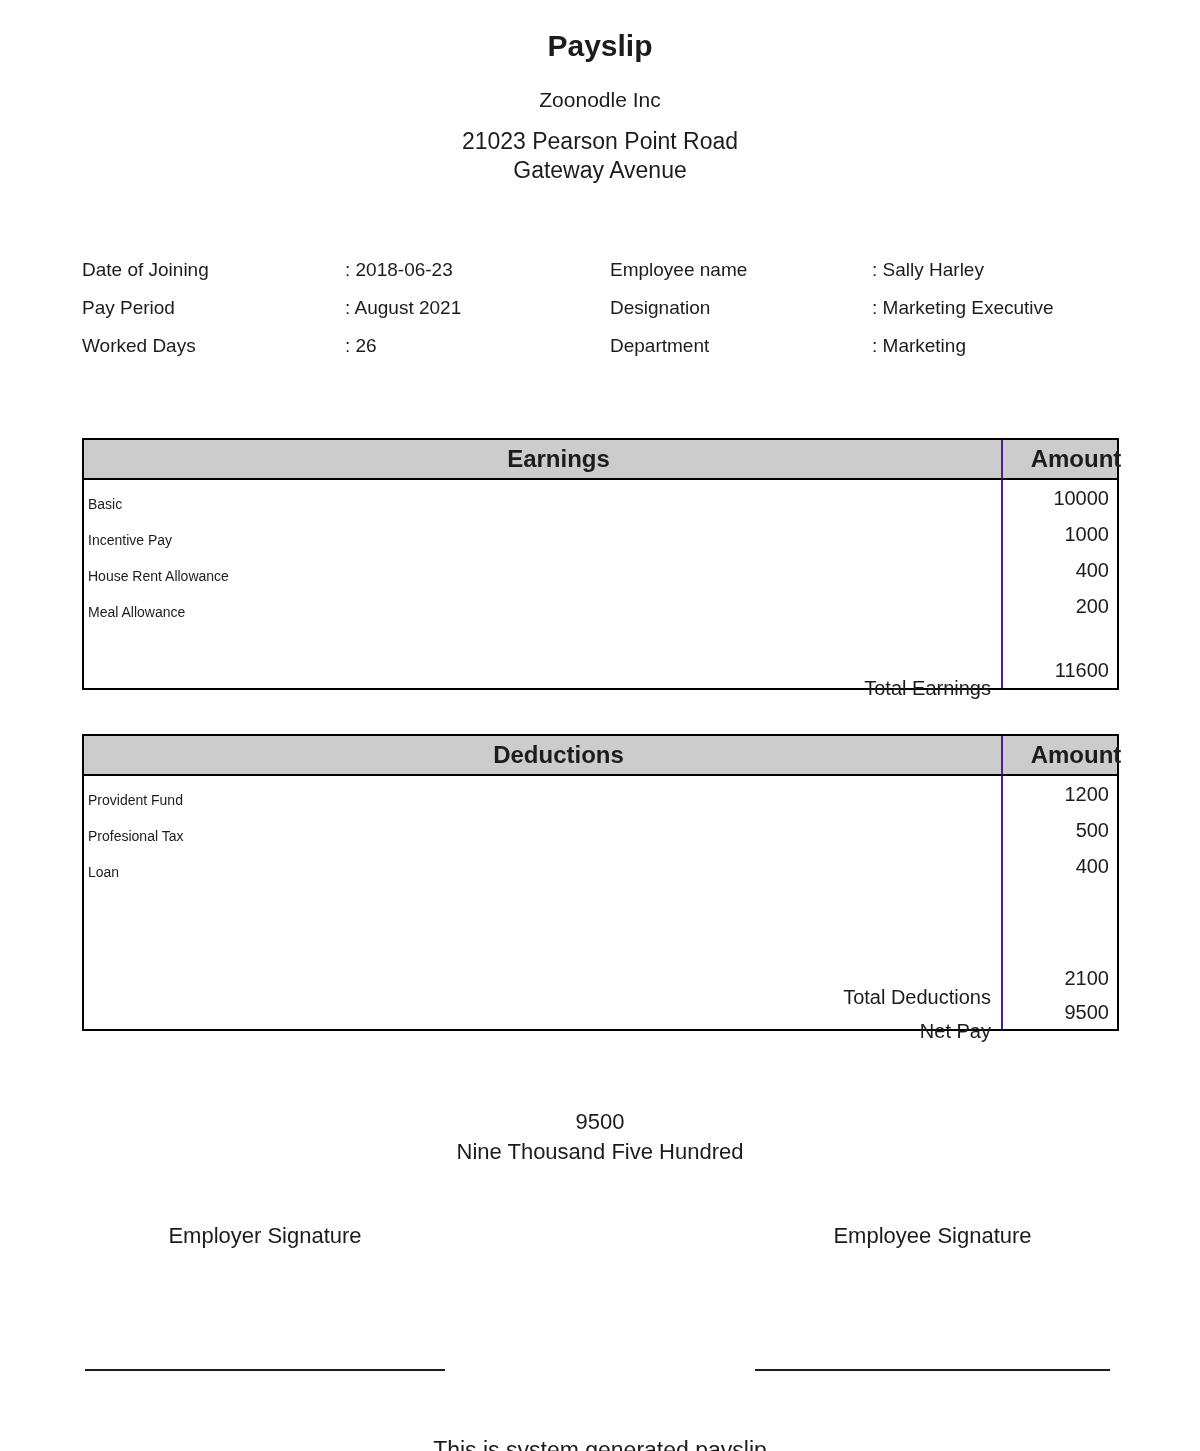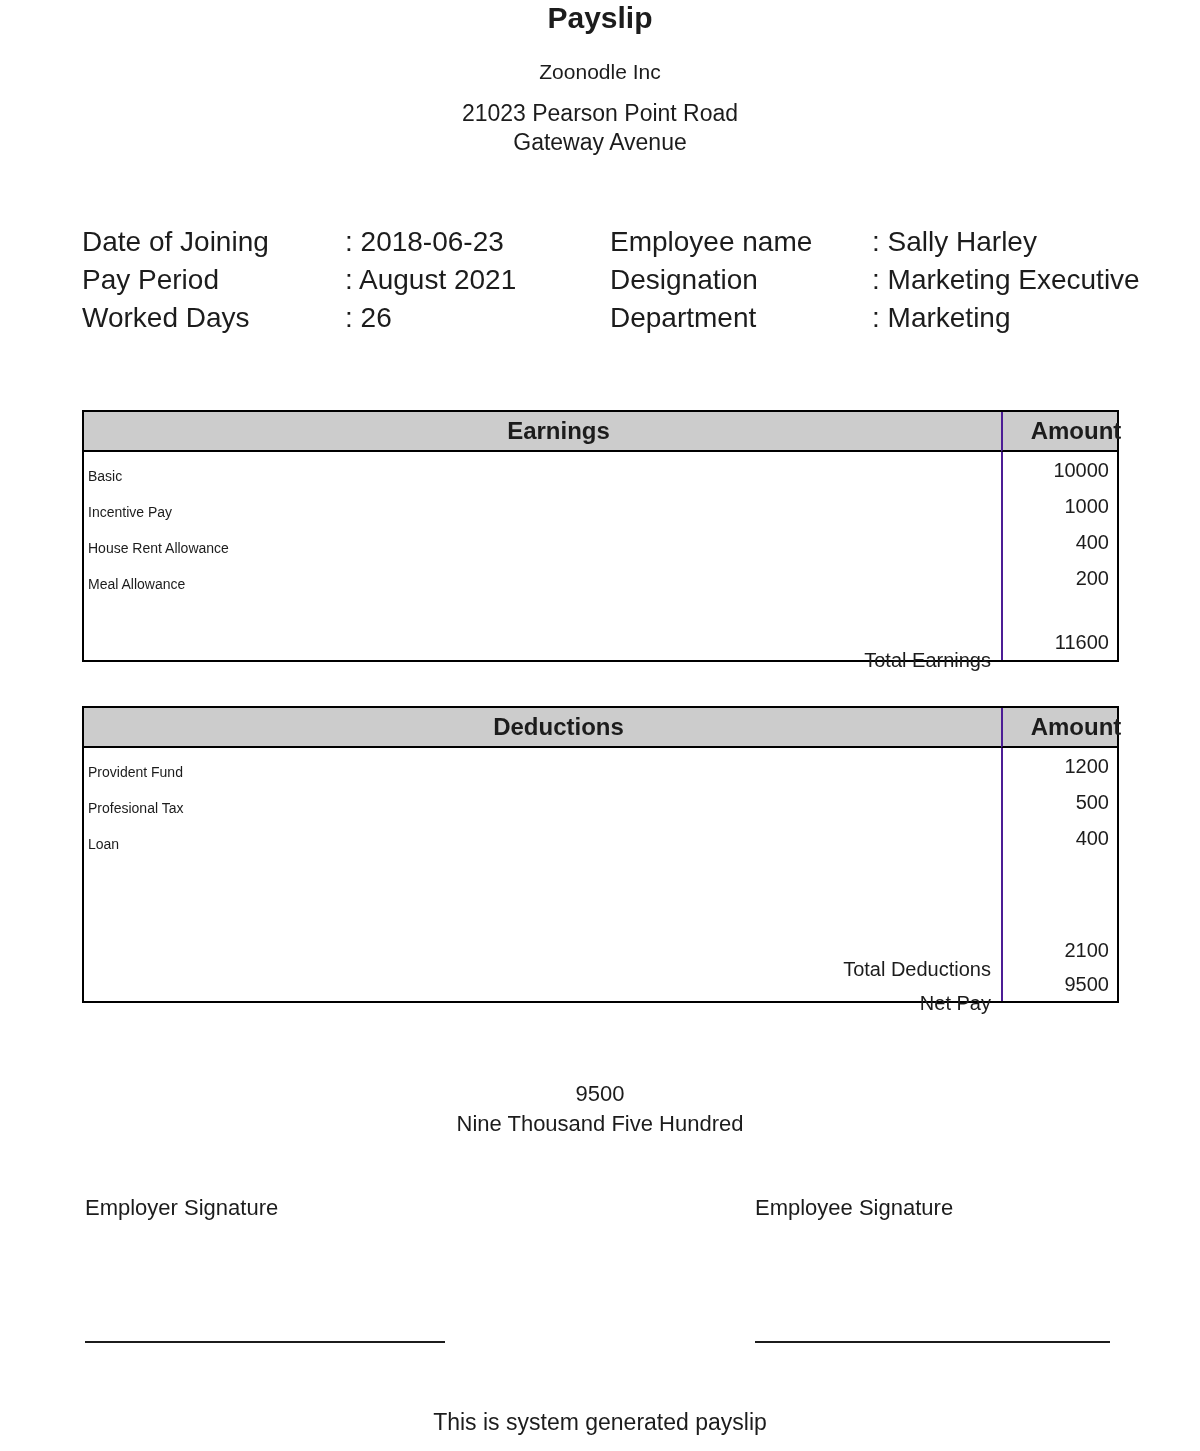--- a/index.html
+++ b/index.html
@@ -9,20 +9,21 @@
     height: 1451px;
     font-family: "Liberation Sans", sans-serif;
     color: #1c1c1c;
     overflow: hidden;
   }
   .page { width: 1200px; height: 1451px; position: relative; }
 
   
   .doc-header { text-align: center; }
   .doc-title {
+    padding-top: 28px;
     font-size: 30px;
     font-weight: bold;
     line-height: 35px;
   }
   .doc-company {
     margin-top: 23px;
     font-size: 21px;
     line-height: 27px;
   }
   .doc-address {
@@ -31,21 +32,21 @@
     line-height: 29px;
   }
 
   
   .info-grid {
     margin: 66px 0 0 82px;
     display: grid;
     grid-template-columns: 263px 265px 262px 1fr;
     grid-auto-rows: 38px;
     align-items: center;
-    font-size: 28px;
+    font-size: 19px;
   }
 
   
   .pay-table {
     margin-left: 82px;
     width: 1037px;
     border: 2px solid #000;
     display: grid;
     grid-template-columns: 1fr 116px;
     background: #ffffff;
@@ -73,21 +74,21 @@
     font-size: 22px;
     line-height: 30px;
   }
 
   
   .signatures {
     margin: 56px 90px 0 85px;
     display: flex;
     justify-content: space-between;
   }
-  .sig-block { width: 360px; }
+  .sig-block { width: 360px; text-align: center; }
   .sig-block.right { width: 355px; }
   .sig-label { font-size: 22px; line-height: 26px; }
   .sig-line {
     margin-top: 120px;
     border-bottom: 2px solid #1c1c1c;
     height: 2px;
   }
 
   
   .footer-note {

